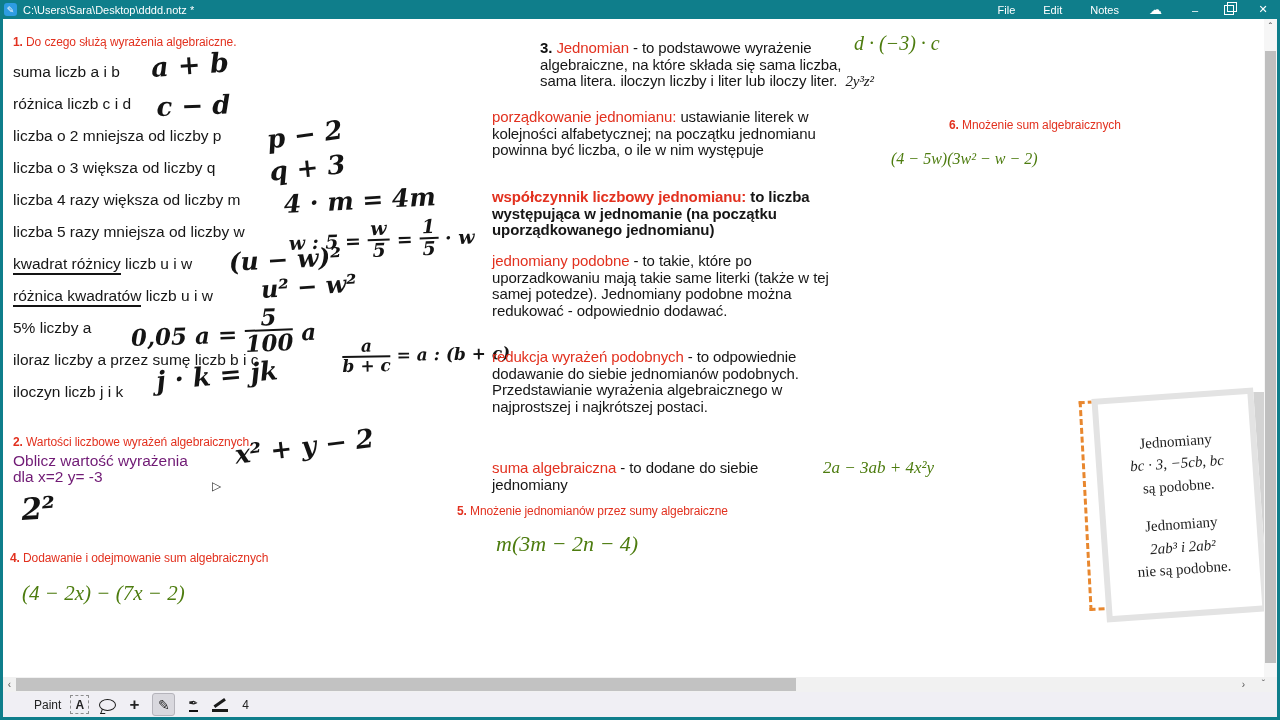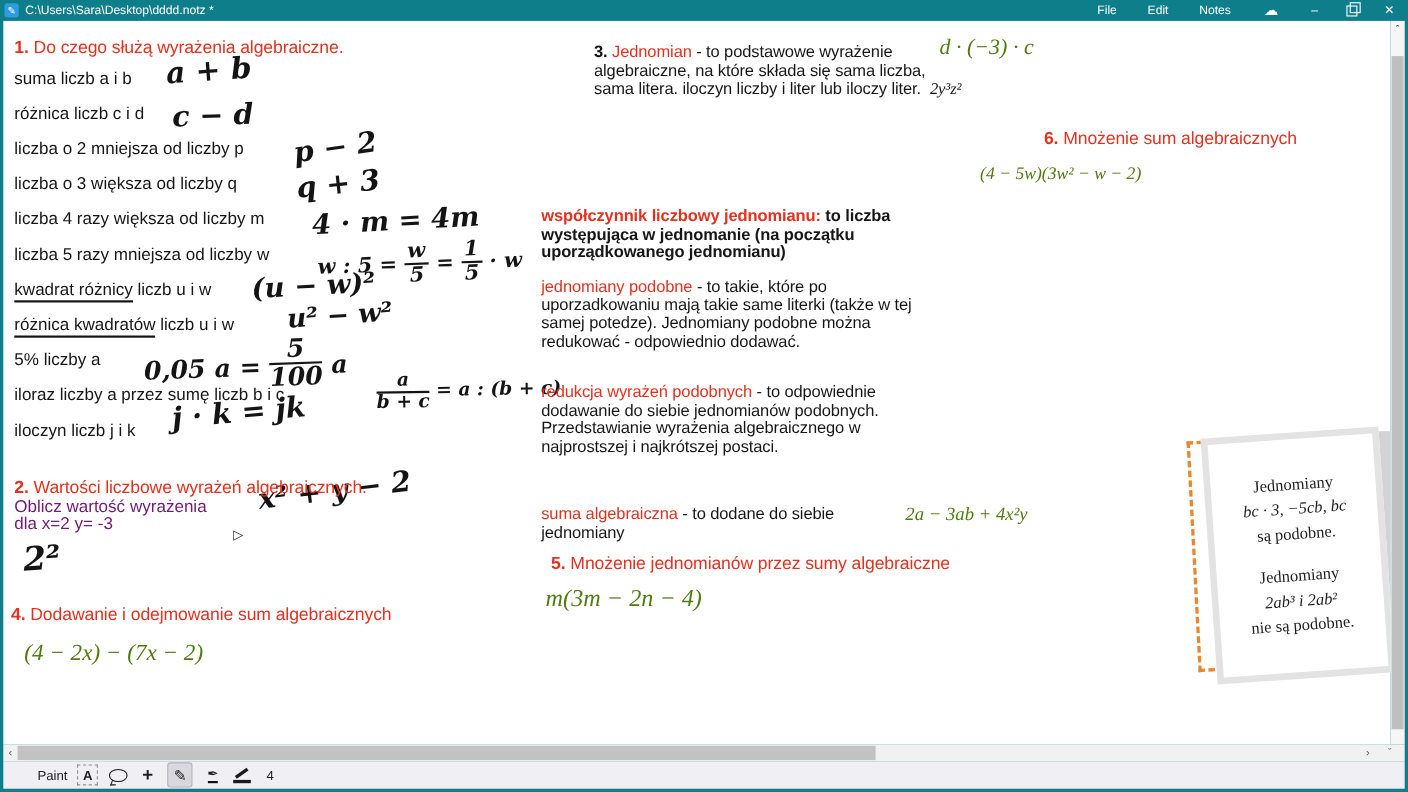--- a/index.html
+++ b/index.html
@@ -14,21 +14,21 @@
   .win-title{margin-left:6px;white-space:nowrap;}
   .menu{padding:18px 14px;height:19px;display:flex;align-items:center;cursor:default;}
   .menu-first{margin-left:auto;}
   .cloud{padding:0 16px;font-size:13px;line-height:10px;}
   .winbtn{width:34px;height:19px;display:flex;align-items:center;justify-content:center;font-size:11px;}
   .restore-icon{position:relative;width:8px;height:8px;border:1px solid #fff;}
   .restore-icon::before{content:"";position:absolute;left:2px;top:-4px;width:8px;height:8px;border:1px solid #fff;}
 
   
   .canvas{position:absolute;left:3px;top:19px;width:1261px;height:658px;background:#fff;overflow:hidden;}
-  .heading{position:absolute;color:#e2311f;font-size:16px;white-space:nowrap;letter-spacing:-0.1px;}
+  .heading{position:absolute;color:#e2311f;font-size:12px;white-space:nowrap;letter-spacing:-0.1px;}
   .heading .num{font-weight:bold;}
   .row{position:absolute;left:10px;font-size:15.5px;color:#161616;white-space:nowrap;}
   .hand-u{border-bottom:2px solid #141414;padding-bottom:1px;}
   .small-black{position:absolute;font-size:15.5px;color:#701a75;white-space:nowrap;}
 
   .hw{position:absolute;font-family:"DejaVu Serif",serif;font-style:italic;font-weight:600;
       color:#141414;white-space:nowrap;transform-origin:left top;}
   .hw .fr{display:inline-block;text-align:center;vertical-align:-10px;line-height:1.05;}
   .hw .fr .fn{display:block;border-bottom:2px solid #141414;padding:0 3px;}
   .hw .fr .fd{display:block;}
@@ -157,35 +157,38 @@
 
   <div class="heading" style="left:7px;top:532px;">
     <span class="num">4.</span> <span>Dodawanie i odejmowanie sum  algebraicznych</span>
   </div>
   <div class="mathline" style="left:19px;top:562px;font-size:21px;">(4 − 2x) − (7x − 2)</div>
 
   <div class="para" style="left:489px;top:21px;margin-left:48px;">
     <span class="num">3.</span> <span class="red">Jednomian</span>
     <span>- to podstawowe wyrażenie algebraiczne, na które składa się sama liczba, sama litera. iloczyn liczby i liter lub iloczy liter.</span>&nbsp; <span class="math">2y³z²</span>
   </div>
+  <div class="para" style="left:489px;top:90px;">
+    <span class="red">porządkowanie jednomianu:</span> <span>ustawianie literek w kolejności alfabetycznej; na początku jednomianu powinna być liczba, o ile w nim występuje</span>
+  </div>
   <div class="para" style="left:489px;top:170px;font-weight:bold;">
     <span class="red">współczynnik liczbowy jednomianu:</span> <span>to liczba występująca w jednomanie (na początku uporządkowanego jednomianu)</span>
   </div>
   <div class="para" style="left:489px;top:234px;">
     <span class="red">jednomiany podobne</span> <span>- to takie, które po uporzadkowaniu mają takie same literki (także w tej samej potedze). Jednomiany podobne można redukować - odpowiednio dodawać.</span>
   </div>
   <div class="para" style="left:489px;top:330px;">
     <span class="red">redukcja wyrażeń podobnych</span> <span>- to odpowiednie dodawanie do siebie jednomianów podobnych. Przedstawianie wyrażenia algebraicznego w najprostszej i najkrótszej postaci.</span>
   </div>
   <div class="para" style="left:489px;top:441px;">
     <span class="red">suma algebraiczna</span> <span>- to dodane do siebie jednomiany</span>
   </div>
   <div class="mathline" style="left:820px;top:439px;font-size:17px;">2a − 3ab + 4x²y</div>
 
-  <div class="heading" style="left:498px;top:485px;text-align:center;">
+  <div class="heading" style="left:454px;top:485px;text-align:center;">
     <span class="num">5.</span> <span>Mnożenie jednomianów przez sumy algebraiczne</span>
   </div>
   <div class="mathline" style="left:493px;top:512px;font-size:22px;">m(3m − 2n − 4)</div>
 
   <div class="mathline" style="left:851px;top:13px;font-size:20px;">d · (−3) · c</div>
   <div class="heading" style="left:946px;top:99px;">
     <span class="num">6.</span> <span>Mnożenie sum algebraicznych</span>
   </div>
   <div class="mathline" style="left:888px;top:131px;font-size:16px;">(4 − 5w)(3w² − w − 2)</div>
 

